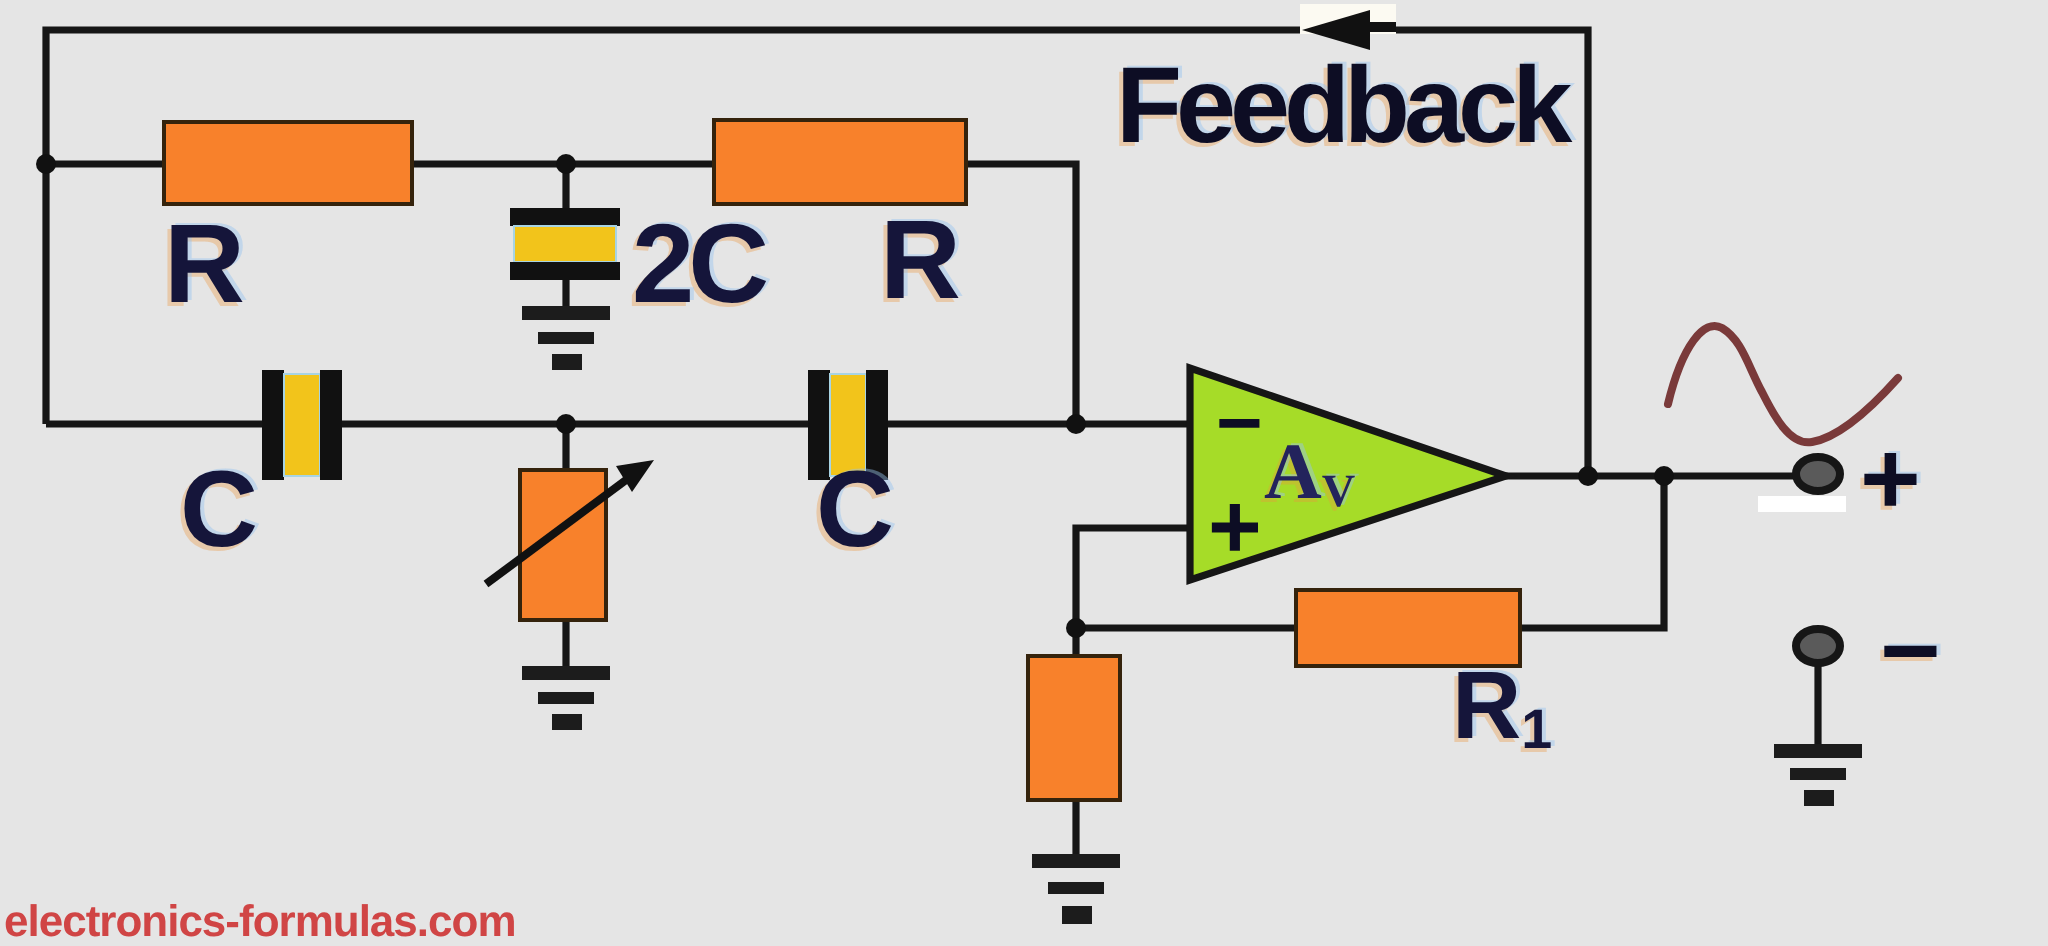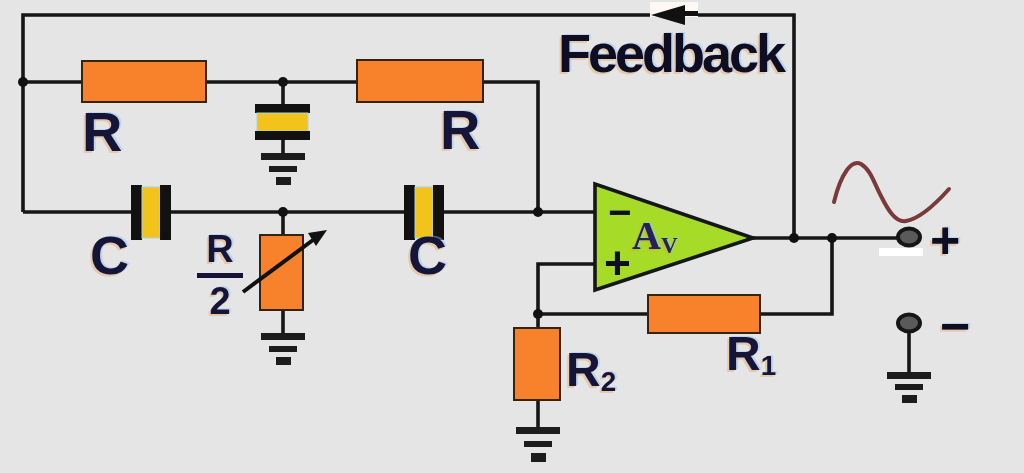--- a/index.html
+++ b/index.html
@@ -133,39 +133,33 @@
       <circle cx="538" cy="212" r="5"></circle>
       <circle cx="538" cy="314" r="5"></circle>
       <circle cx="794" cy="238" r="5"></circle>
       <circle cx="832" cy="238" r="5"></circle>
     </g>
   </svg>
 
   <div class="lbl" id="lbl-feedback">Feedback</div>
 
   <div class="lbl" id="lbl-r-top-left">R</div>
+  <div class="lbl" id="lbl-2c">2C</div>
   <div class="lbl" id="lbl-r-top-right">R</div>
   <div class="lbl" id="lbl-c-left">C</div>
   <div class="lbl" id="lbl-c-right">C</div>
 
-  <div class="lbl" id="lbl-r-half">
-    <span>R</span>
-    <span class="frac-bar"></span>
-    <span>2</span>
-  </div>
 
   <div class="lbl" id="lbl-opamp-minus">−</div>
   <div class="lbl" id="lbl-av">
     <span>A</span><span class="sub">V</span>
   </div>
   <div class="lbl" id="lbl-opamp-plus">+</div>
 
-  <div class="lbl" id="lbl-r2">
-    <span>R</span><span class="sub">2</span>
-  </div>
   <div class="lbl" id="lbl-r1">
     <span>R</span><span class="sub">1</span>
   </div>
 
   <div class="lbl" id="lbl-out-plus">+</div>
   <div class="lbl" id="lbl-out-minus">−</div>
 
+  <div class="lbl" id="lbl-watermark">electronics-formulas.com</div>
 </div>
 
 </body></html>

